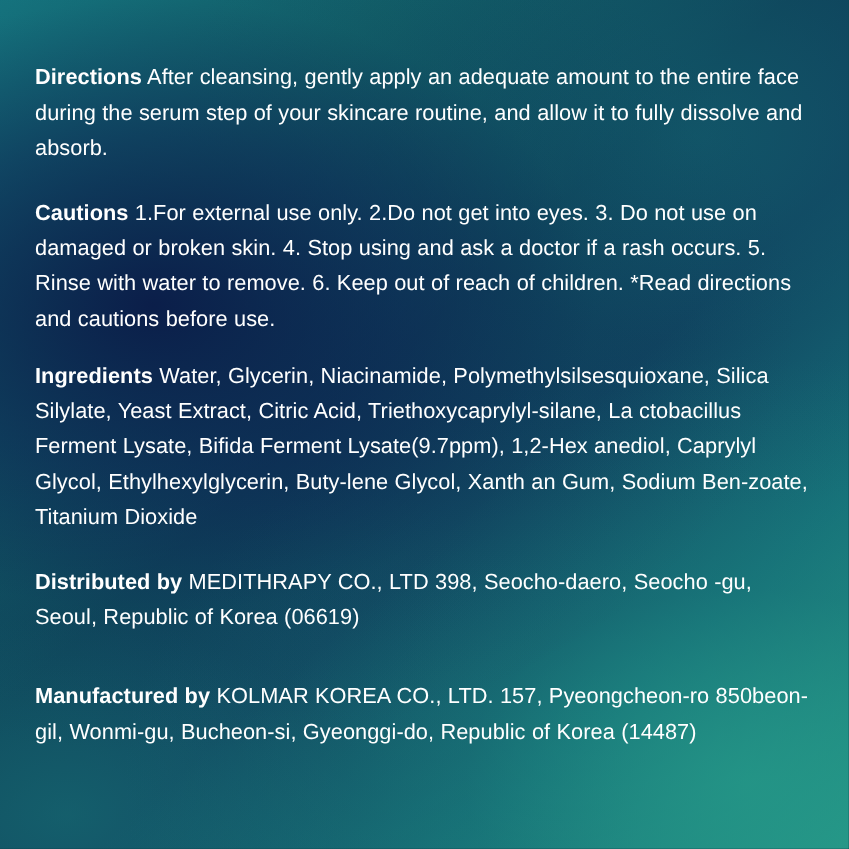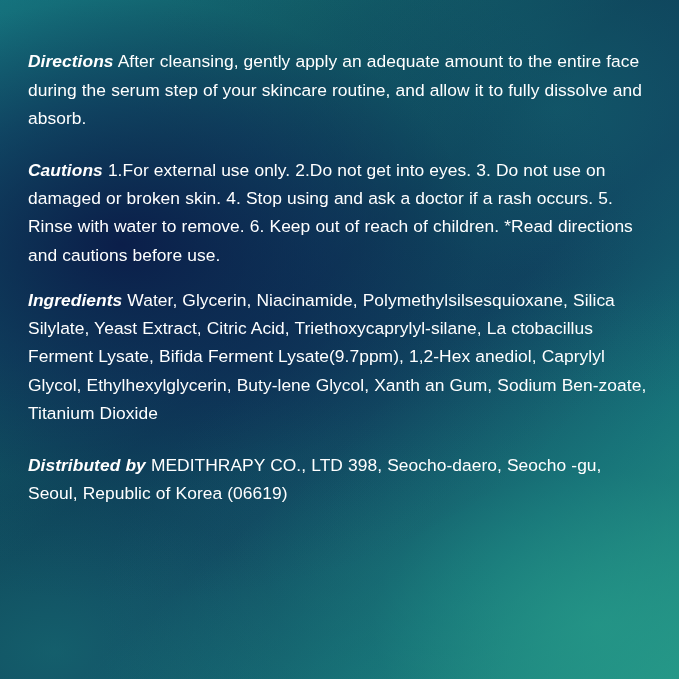--- a/index.html
+++ b/index.html
@@ -35,21 +35,20 @@
   }
   .para {
     font-size: 17.4px;
     line-height: 1.62;
     letter-spacing: 0.05px;
     color: #ffffff;
     word-spacing: 0.2px;
   }
   .heading {
     font-weight: bold;
-    font-style: italic;
   }
   #blk-directions { margin-bottom: 24px; }
   #blk-cautions   { margin-bottom: 8px; }
   #blk-ingredients{ margin-bottom: 24px; }
   #blk-distributed{ margin-bottom: 35px; }
 </style>
 </head>
 <body>
 
 <div id="label-panel">
@@ -63,14 +62,17 @@
   </div>
 
   <div class="block" id="blk-ingredients">
     <p class="para"><span class="heading">Ingredients</span><span> Water, Glycerin, Niacinamide, Polymethylsilsesquioxane, Silica Silylate, Yeast Extract, Citric Acid, Triethoxycaprylyl-silane, La ctobacillus Ferment Lysate, Bifida Ferment Lysate(9.7ppm), 1,2-Hex anediol, Caprylyl Glycol, Ethylhexylglycerin, Buty-lene Glycol, Xanth an Gum, Sodium Ben-zoate, Titanium Dioxide</span></p>
   </div>
 
   <div class="block" id="blk-distributed">
     <p class="para"><span class="heading">Distributed by</span><span> MEDITHRAPY CO., LTD 398, Seocho-daero, Seocho -gu, Seoul, Republic of Korea (06619)</span></p>
   </div>
 
+  <div class="block" id="blk-manufactured">
+    <p class="para"><span class="heading">Manufactured by</span><span> KOLMAR KOREA CO., LTD. 157, Pyeongcheon-ro 850beon-gil, Wonmi-gu, Bucheon-si, Gyeonggi-do, Republic of Korea (14487)</span></p>
+  </div>
 
 </div>
 
 </body></html>

